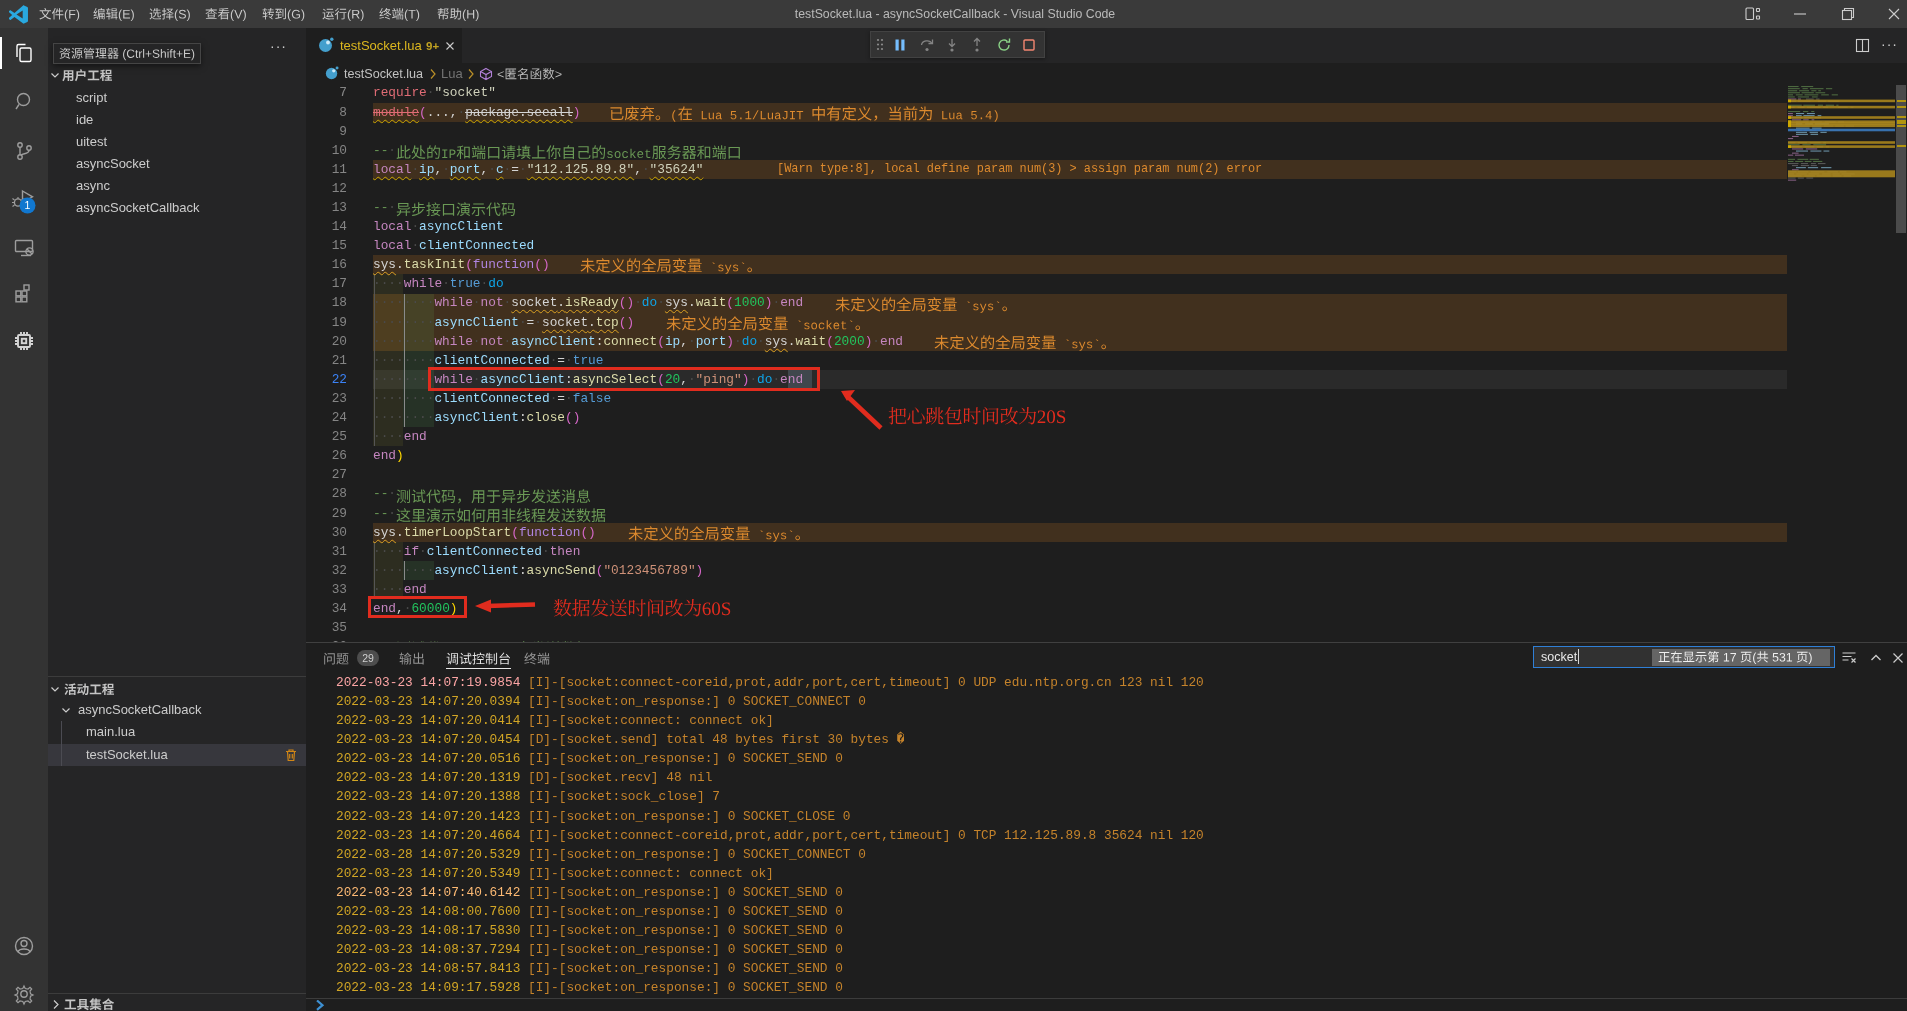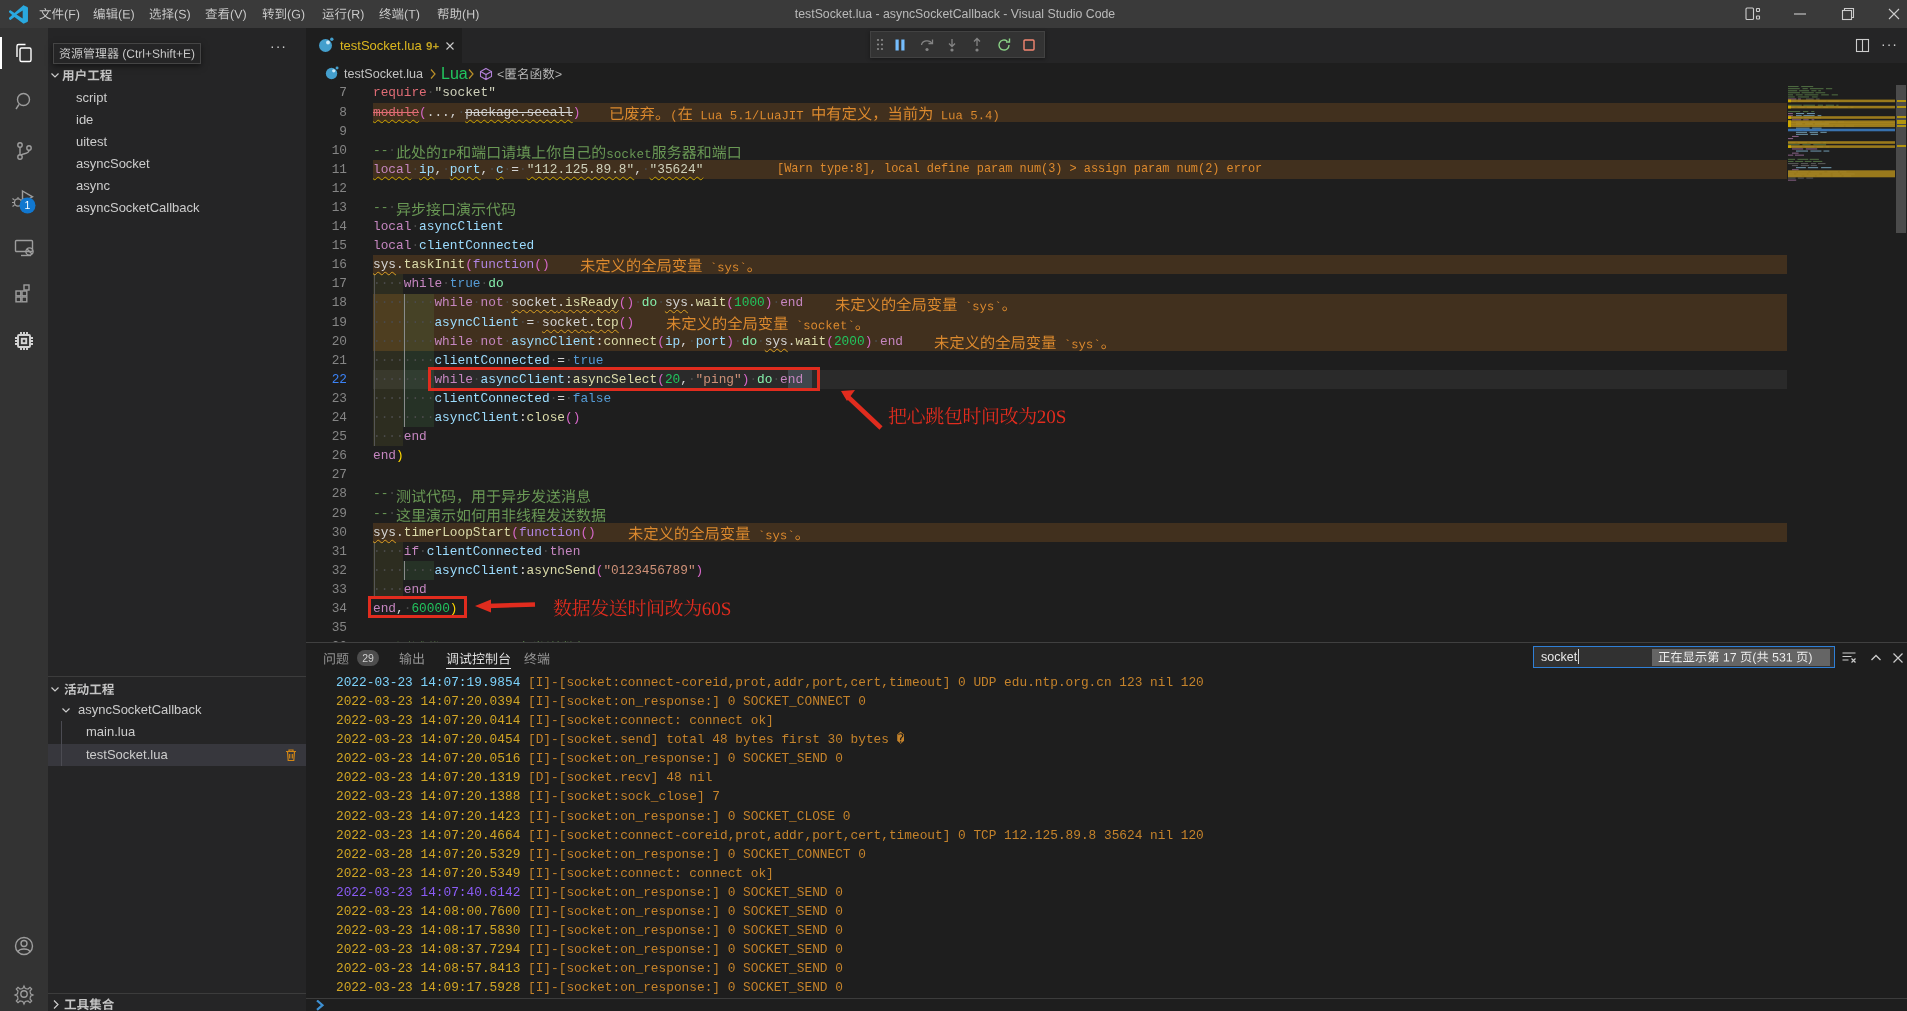--- a/index.html
+++ b/index.html
@@ -9,21 +9,21 @@
 #sidebar{position:absolute;left:48px;top:28px;width:258px;height:983px;background:#252526}
 #tabbar{position:absolute;left:306px;top:28px;width:1601px;height:35px;background:#252526}
 #tab1{position:absolute;left:0;top:0;width:156px;height:35px;background:#1e1e1e}
 #crumbs{position:absolute;left:306px;top:63px;width:1601px;height:22px;background:#1e1e1e}
 #editor{position:absolute;left:306px;top:85px;width:1601px;height:557px;background:#1e1e1e;overflow:hidden}
 pre{font-family:"Liberation Mono",monospace;font-size:12.8px;line-height:19.1px}
 #gutter{position:absolute;left:0;top:-1.55px;width:41px;text-align:right;color:#858585;font-size:12.8px}
 #codep{position:absolute;left:67px;top:-1.55px;color:#D4D4D4}
 .k{color:#C586C0}.t{color:#569CD6}.v{color:#9CDCFE}.f{color:#DCDCAA}.s{color:#CE9178}
 .n{color:#22c55e}.c{color:#6A9955}.w{color:#D4D4D4}.p{color:#D467C6}.G{color:#FFD700}
-.rq{color:#E06C75}.kf{color:#b085e0}.kd{color:#86efac}.sp{color:#d0d2bc}.d{color:#4a4a4a}
+.rq{color:#E06C75}.kf{color:#b085e0}.kd{color:#0ea5e9}.sp{color:#d0d2bc}.d{color:#4a4a4a}
 .st{background-image:linear-gradient(currentColor,currentColor);background-size:100% 1.2px;background-repeat:no-repeat;background-position:0 54%}
 .uo{text-decoration:underline wavy #DBA122;text-decoration-thickness:1.3px;text-underline-offset:2.5px}
 .uy{text-decoration:underline wavy #CCA700;text-decoration-thickness:1.3px;text-underline-offset:2.5px}
 .st.uy{background-image:linear-gradient(currentColor,currentColor)}
 #panel{position:absolute;left:306px;top:642px;width:1601px;height:369px;background:#1e1e1e;border-top:1px solid #404040}
 .band{position:absolute;left:67px;width:1414px;height:19.1px;background:#41301e}
 .tint{position:absolute;height:19.1px}
 </style></head><body>
 <div id="titlebar"></div>
 <svg class="abs" style="left:9px;top:5px" width="19" height="19" viewBox="0 0 100 100">
@@ -272,21 +272,21 @@
 <div id="crumbs"></div>
 <svg class="abs" style="left:325px;top:66px" width="14" height="14" viewBox="0 0 16 16">
 <circle cx="7.5" cy="8.5" r="6.5" fill="#449fcd"></circle>
     <circle cx="10" cy="5.5" r="1.9" fill="#cfeaf8"></circle>
     <circle cx="13.8" cy="2.2" r="1.7" fill="#449fcd"></circle>
   </svg>
 <div class="abs" style="left:344px;top:63px;height:22px;line-height:22px;font-size:12.6px;color:#c2c2c2">testSocket.lua</div>
 <svg class="abs" style="left:428px;top:68px" width="10" height="12" viewBox="0 0 10 12" fill="none" stroke="#b98f28" stroke-width="1.2">
     <path d="M3 1.5 l4 4.5 -4 4.5"></path>
   </svg>
-<div class="abs" style="left:441px;top:63px;height:22px;line-height:22px;font-size:16px;color:#22c55e">Lua</div>
+<div class="abs" style="left:441px;top:63px;height:22px;line-height:22px;font-size:13px;color:#737373">Lua</div>
 <svg class="abs" style="left:466px;top:68px" width="10" height="12" viewBox="0 0 10 12" fill="none" stroke="#b98f28" stroke-width="1.2">
     <path d="M3 1.5 l4 4.5 -4 4.5"></path>
   </svg>
 <svg class="abs" style="left:479px;top:67px" width="14" height="14" viewBox="0 0 14 14" fill="none" stroke="#b180d7" stroke-width="1.1">
 <path d="M7 1.5 L12.5 4.5 V9.5 L7 12.5 L1.5 9.5 V4.5 Z M1.5 4.5 L7 7.5 L12.5 4.5 M7 7.5 V12.5"></path>
   </svg>
 <svg class="vt" style="left:497.0px;top:63.0px;" width="67" height="22">
     <use href="#g48" fill="#bdbdbd" transform="translate(0.0,15.5) scale(0.00615,-0.00615)"></use>
     <use href="#g49" fill="#bdbdbd" transform="translate(7.4,15.5) scale(0.01260,-0.01260)"></use>
     <use href="#g50" fill="#bdbdbd" transform="translate(20.0,15.5) scale(0.01260,-0.01260)"></use>
@@ -845,32 +845,32 @@
 <svg class="abs" style="left:1841px;top:649px" width="16" height="16" viewBox="0 0 16 16" fill="none" stroke="#cccccc" stroke-width="1.2">
 <path d="M1.5 4 h13 M1.5 7.5 h9 M1.5 11 h6"></path>
     <path d="M10.5 9.5 l4 4 M14.5 9.5 l-4 4"></path>
   </svg>
 <svg class="abs" style="left:1869px;top:651px" width="14" height="14" viewBox="0 0 14 14" fill="none" stroke="#cccccc" stroke-width="1.3">
     <path d="M2.5 9 L7 4.5 L11.5 9"></path>
   </svg>
 <svg class="abs" style="left:1891px;top:651px" width="14" height="14" viewBox="0 0 14 14" fill="none" stroke="#cccccc" stroke-width="1.2">
     <path d="M2.5 2.5 l9 9 M11.5 2.5 l-9 9"></path>
   </svg>
-<pre class="abs" style="left:336px;top:672.9px;font-size:12.8px"><span style="color:#7dd3fc">2022-03-23 14:07:19.9854</span> <span style="color:#c5832b">[I]-[socket:connect-coreid,prot,addr,port,cert,timeout] 0 UDP edu.ntp.org.cn 123 nil 120</span>
+<pre class="abs" style="left:336px;top:672.9px;font-size:12.8px"><span style="color:#fca5a5">2022-03-23 14:07:19.9854</span> <span style="color:#c5832b">[I]-[socket:connect-coreid,prot,addr,port,cert,timeout] 0 UDP edu.ntp.org.cn 123 nil 120</span>
 <span style="color:#d2a625">2022-03-23 14:07:20.0394</span> <span style="color:#c5832b">[I]-[socket:on_response:] 0 SOCKET_CONNECT 0</span>
 <span style="color:#d2a625">2022-03-23 14:07:20.0414</span> <span style="color:#c5832b">[I]-[socket:connect: connect ok]</span>
 <span style="color:#d2a625">2022-03-23 14:07:20.0454</span> <span style="color:#c5832b">[D]-[socket.send] total 48 bytes first 30 bytes �</span>
 <span style="color:#d2a625">2022-03-23 14:07:20.0516</span> <span style="color:#c5832b">[I]-[socket:on_response:] 0 SOCKET_SEND 0</span>
 <span style="color:#d2a625">2022-03-23 14:07:20.1319</span> <span style="color:#c5832b">[D]-[socket.recv] 48 nil</span>
 <span style="color:#d2a625">2022-03-23 14:07:20.1388</span> <span style="color:#c5832b">[I]-[socket:sock_close] 7</span>
 <span style="color:#d2a625">2022-03-23 14:07:20.1423</span> <span style="color:#c5832b">[I]-[socket:on_response:] 0 SOCKET_CLOSE 0</span>
 <span style="color:#d2a625">2022-03-23 14:07:20.4664</span> <span style="color:#c5832b">[I]-[socket:connect-coreid,prot,addr,port,cert,timeout] 0 TCP 112.125.89.8 35624 nil 120</span>
 <span style="color:#d2a625">2022-03-28 14:07:20.5329</span> <span style="color:#c5832b">[I]-[socket:on_response:] 0 SOCKET_CONNECT 0</span>
 <span style="color:#d2a625">2022-03-23 14:07:20.5349</span> <span style="color:#c5832b">[I]-[socket:connect: connect ok]</span>
-<span style="color:#8b5cf6">2022-03-23 14:07:40.6142</span> <span style="color:#c5832b">[I]-[socket:on_response:] 0 SOCKET_SEND 0</span>
+<span style="color:#fdba74">2022-03-23 14:07:40.6142</span> <span style="color:#c5832b">[I]-[socket:on_response:] 0 SOCKET_SEND 0</span>
 <span style="color:#d2a625">2022-03-23 14:08:00.7600</span> <span style="color:#c5832b">[I]-[socket:on_response:] 0 SOCKET_SEND 0</span>
 <span style="color:#d2a625">2022-03-23 14:08:17.5830</span> <span style="color:#c5832b">[I]-[socket:on_response:] 0 SOCKET_SEND 0</span>
 <span style="color:#d2a625">2022-03-23 14:08:37.7294</span> <span style="color:#c5832b">[I]-[socket:on_response:] 0 SOCKET_SEND 0</span>
 <span style="color:#d2a625">2022-03-23 14:08:57.8413</span> <span style="color:#c5832b">[I]-[socket:on_response:] 0 SOCKET_SEND 0</span>
 <span style="color:#d2a625">2022-03-23 14:09:17.5928</span> <span style="color:#c5832b">[I]-[socket:on_response:] 0 SOCKET_SEND 0</span></pre>
 <div class="abs" style="left:306px;top:998px;width:1601px;height:1px;background:#3c3c3c"></div>
 <svg class="abs" style="left:314px;top:1000px" width="13" height="11" viewBox="0 0 13 11" fill="none" stroke="#3d8fd1" stroke-width="2.2">
     <path d="M3 0.5 l5.5 4.7 -5.5 4.7"></path>
   </svg>
 <svg width="0" height="0" style="position:absolute">

